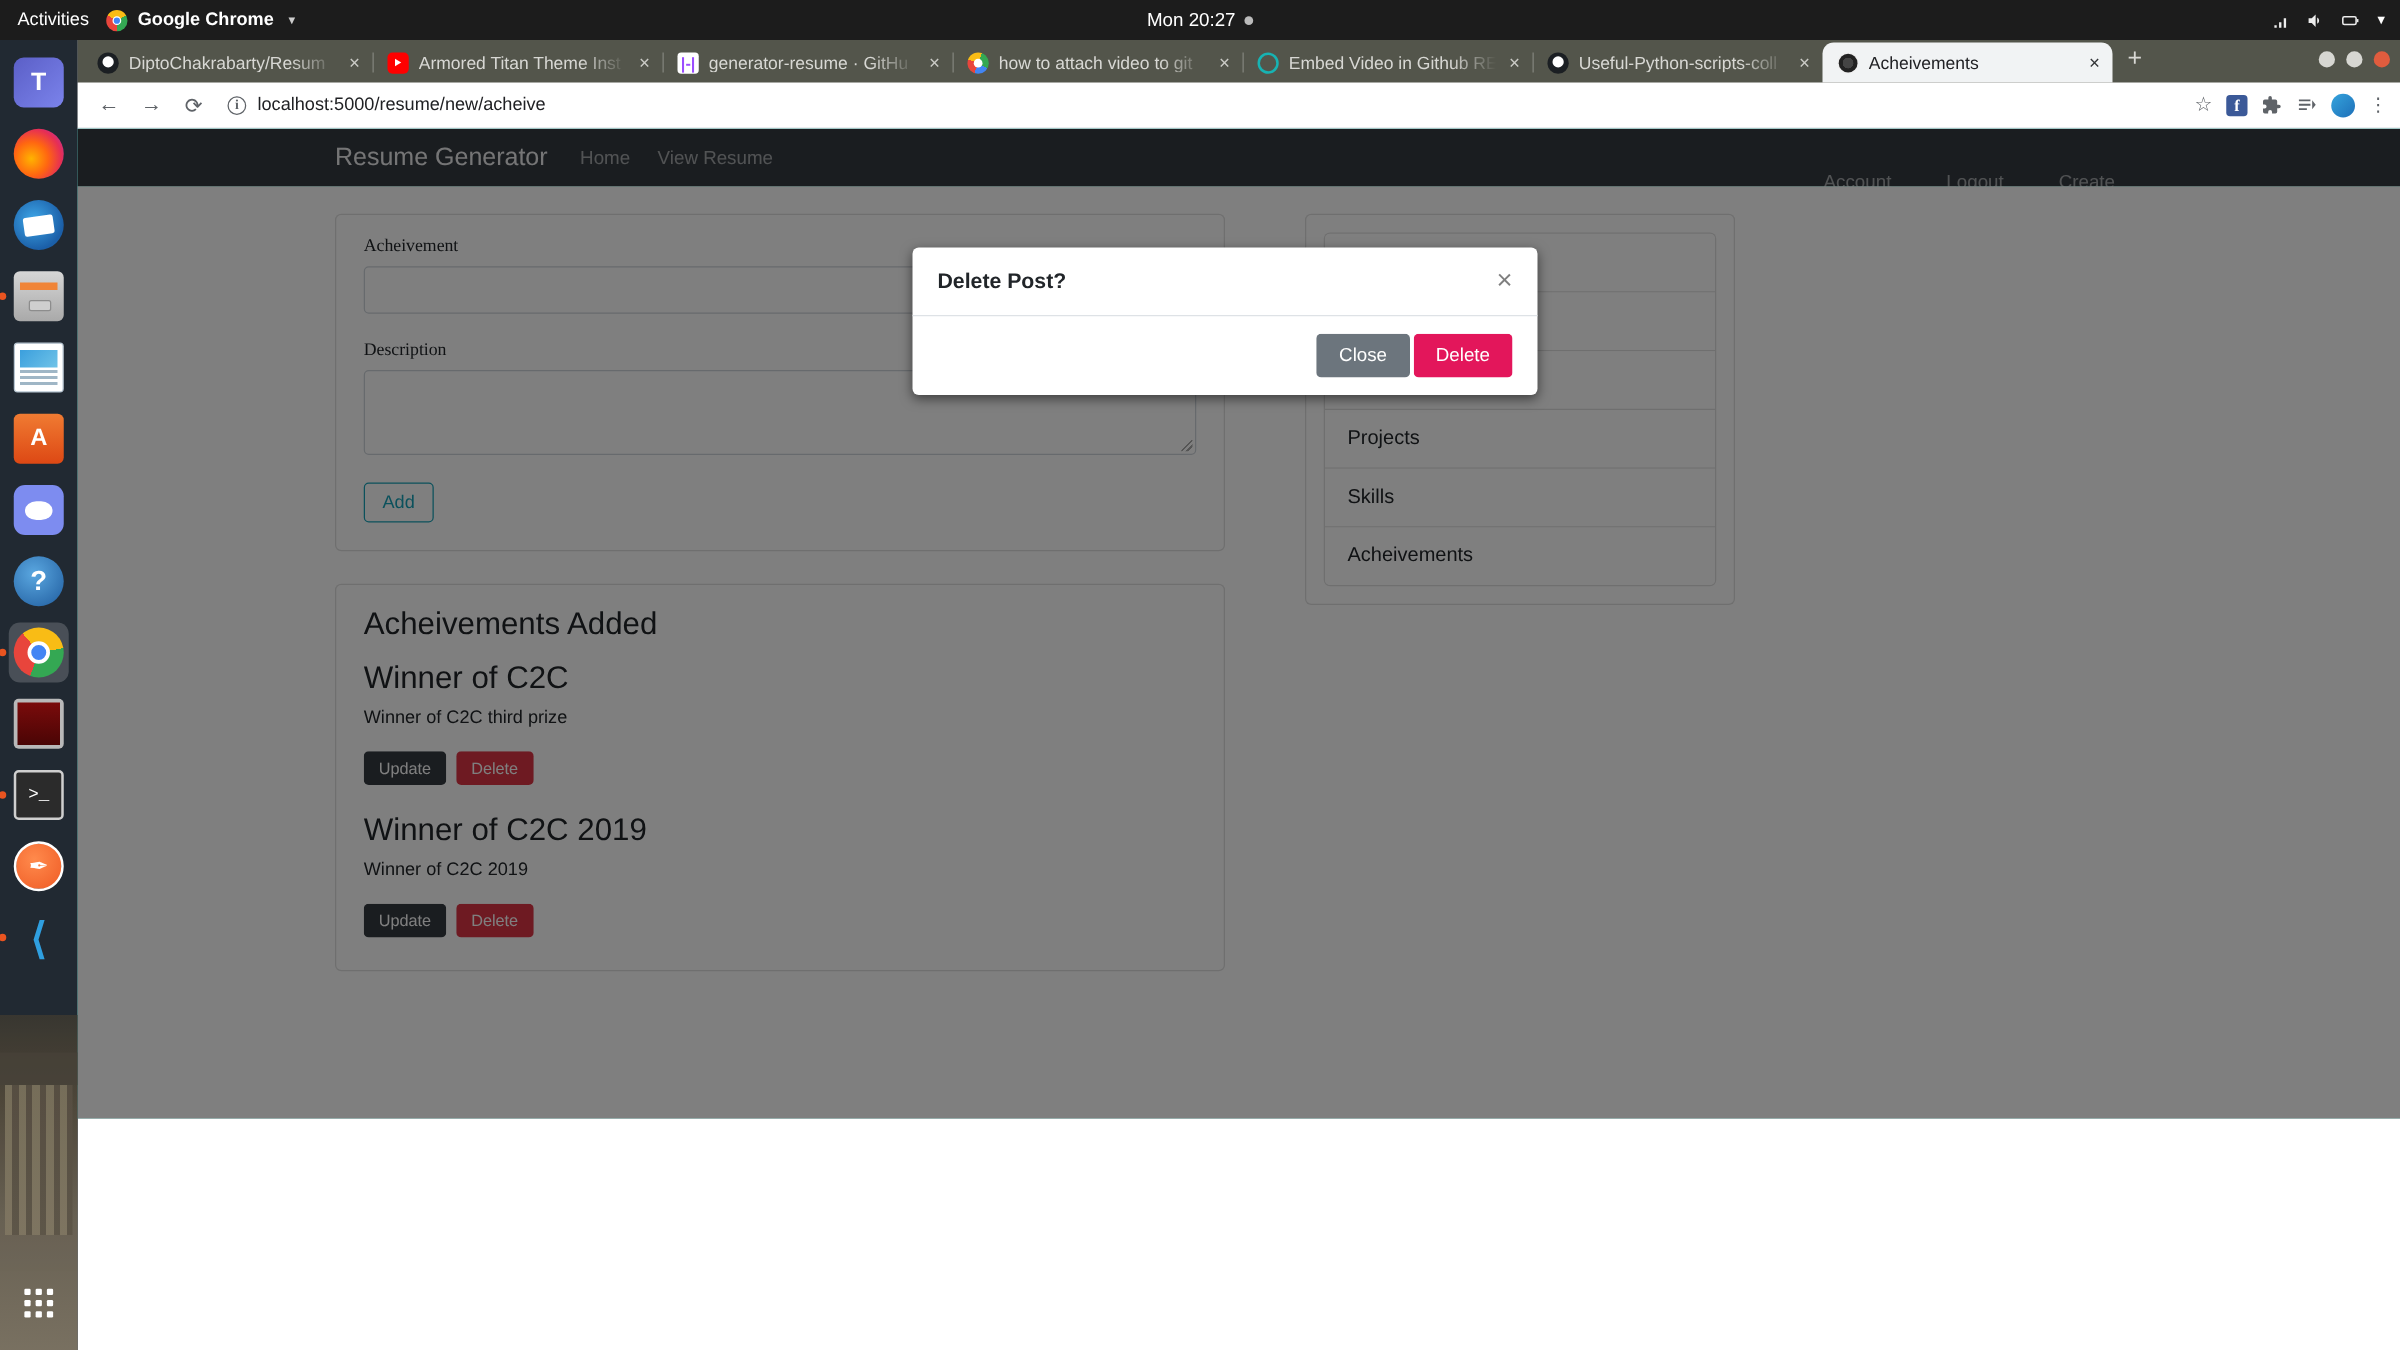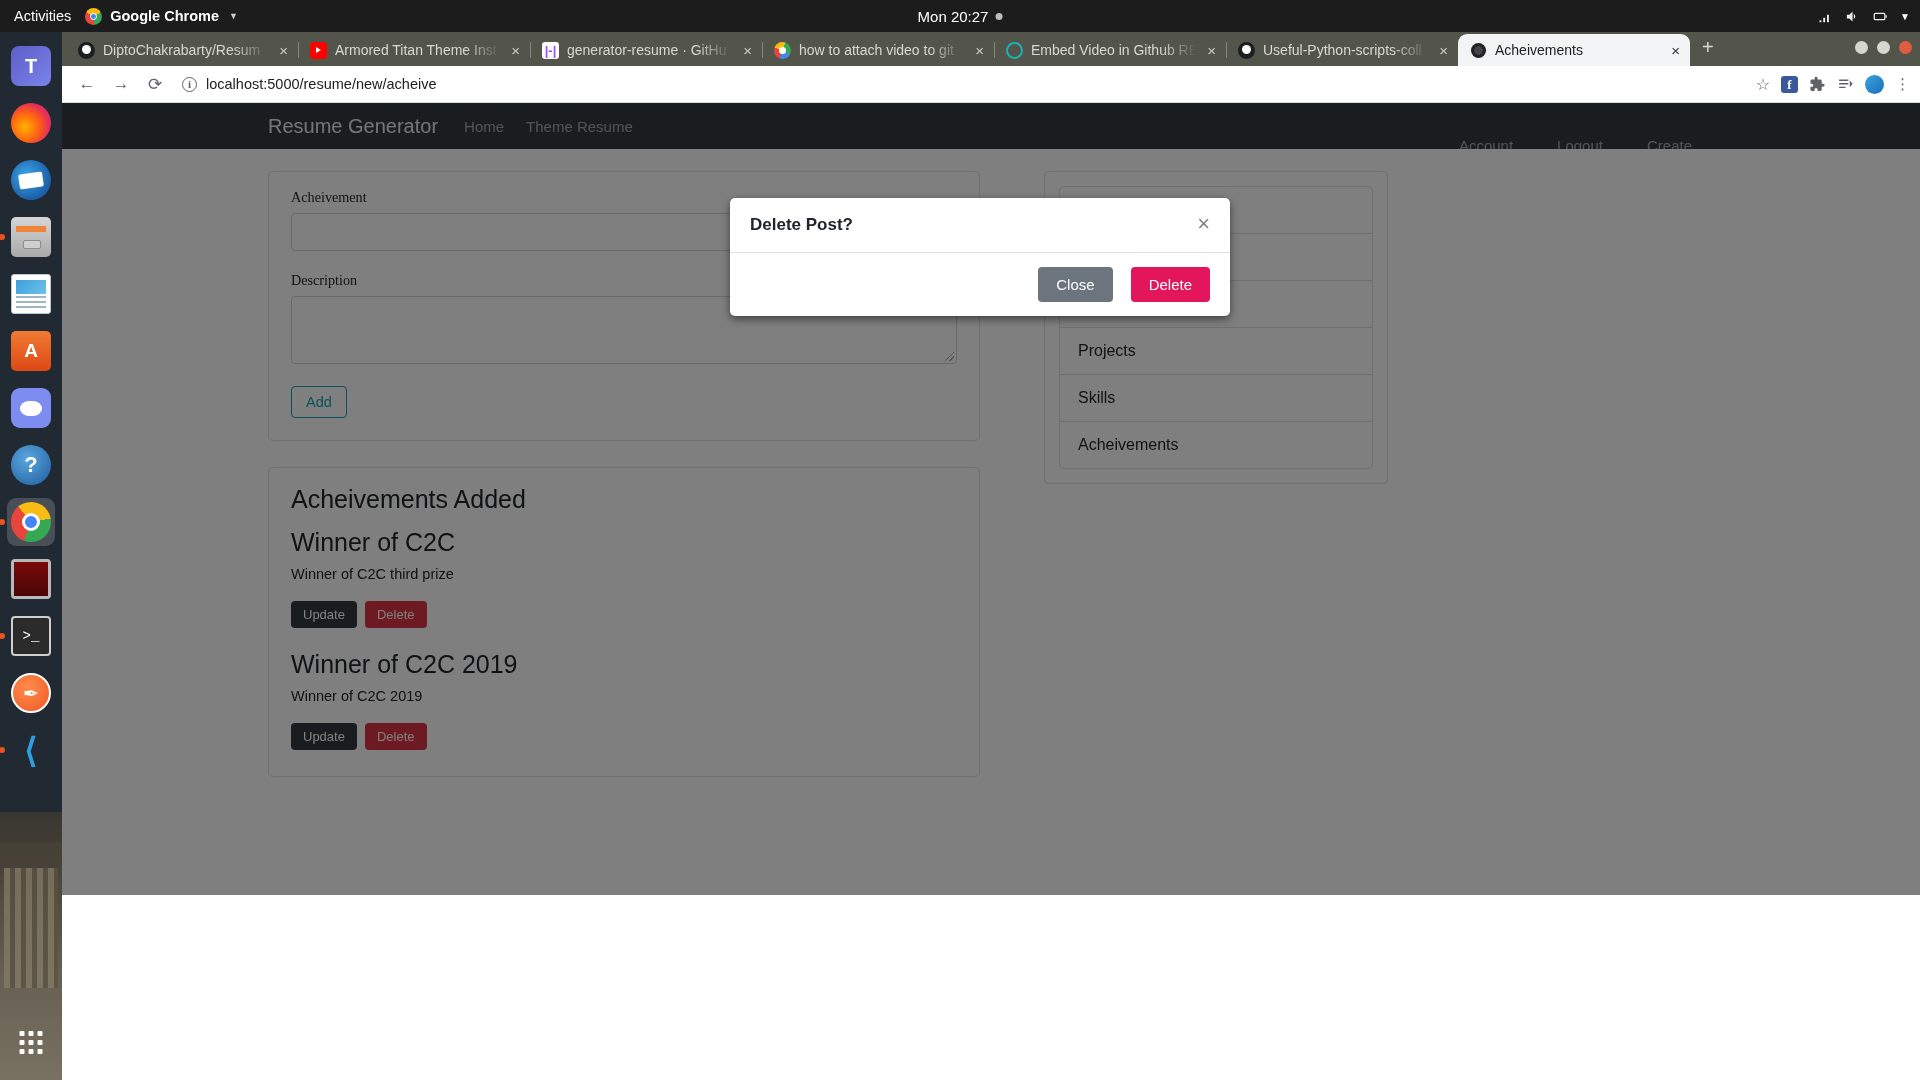--- a/index.html
+++ b/index.html
@@ -268,21 +268,21 @@
     background:#fff; border-radius: 5px;
     box-shadow: 0 3px 9px rgba(0,0,0,.5);
   }
   .modal-head {
     display:flex; align-items:flex-start; justify-content:space-between;
     padding: 17px 20px; border-bottom: 1px solid #dee2e6;
   }
   .modal-title { font-size: 17px; color:#212529; font-weight:700; }
   .modal-x { font-size: 22px; color:#000; opacity:.5; line-height:18px; }
   .modal-foot {
-    display:flex; justify-content:flex-end; gap: 18px;
+    display:flex; justify-content:flex-end; gap: 3px;
     padding: 14px 20px; border-top: 0;
   }
 </style>
 </head>
 <body>
 
 <div class="gnome-topbar">
   <div class="gnome-activities">Activities</div>
   <div class="gnome-app">
     <span class="gnome-app-icon"></span>
@@ -432,21 +432,21 @@
       <span>⋮</span>
     </div>
   </div>
 
   <div class="page">
 
     <div class="navbar">
       <div class="nav-inner">
         <span class="nav-brand">Resume Generator</span>
         <span class="nav-link">Home</span>
-        <span class="nav-link">Theme Resume</span>
+        <span class="nav-link">View Resume</span>
         <span class="nav-right">
           <span class="nav-link">Account</span>
           <span class="nav-link">Logout</span>
           <span class="nav-link">Create</span>
         </span>
       </div>
     </div>
 
     <div class="body-wrap">
       <div class="container">

